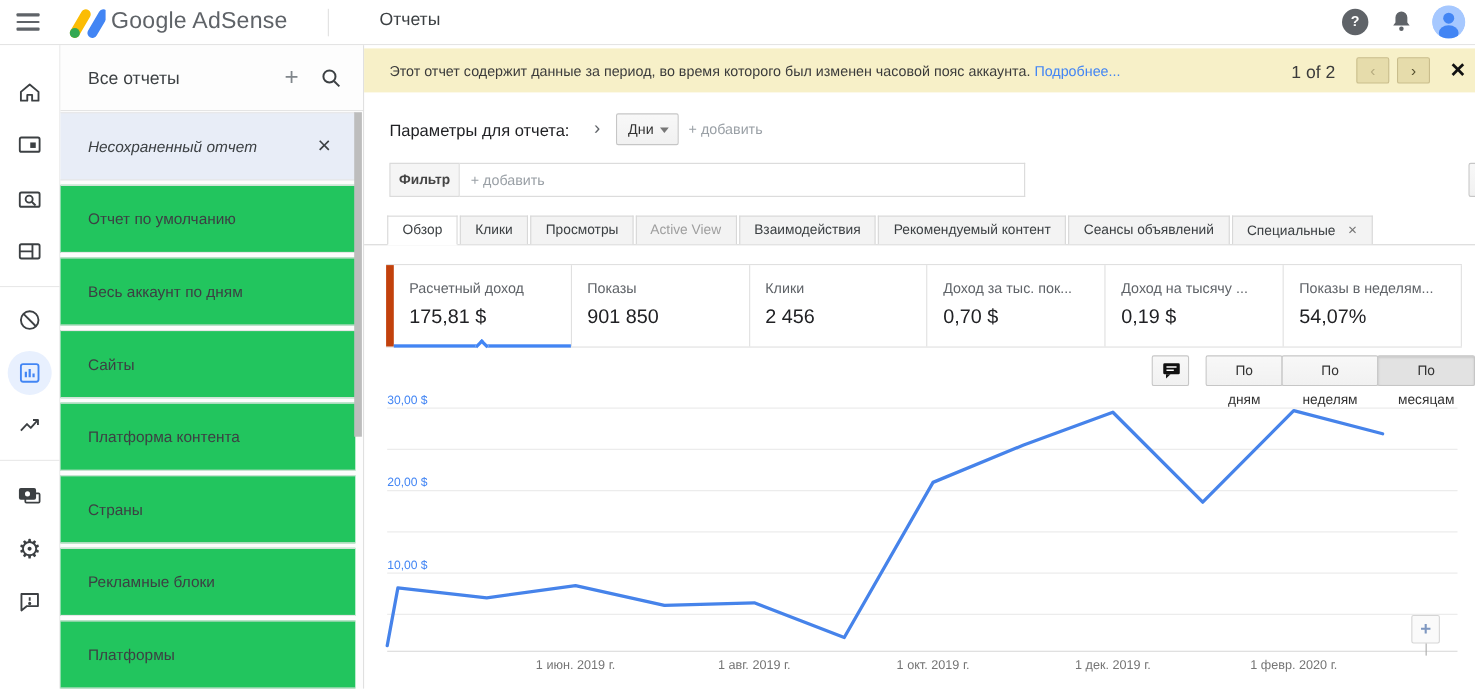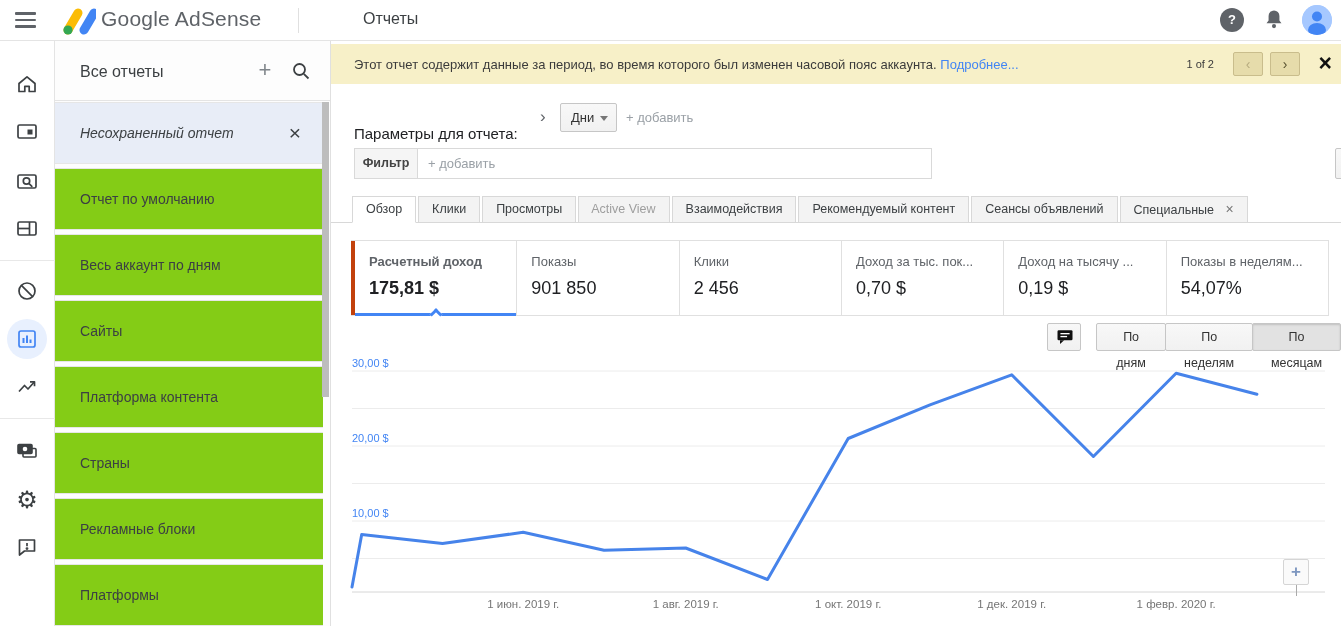--- a/index.html
+++ b/index.html
@@ -7,21 +7,21 @@
               font-family:"Liberation Sans", sans-serif; }
 
   
   #topbar { position:absolute; left:0; top:0; width:1341px; height:41px; background:#fff;
             border-bottom:1px solid #e4e4e4; z-index:5; }
   #hamburger { position:absolute; left:15px; top:12px; width:21px; height:16px; cursor:pointer; }
   #hamburger span { display:block; height:2.6px; background:#5f6368; margin-bottom:4px; border-radius:1px; }
   #logo { position:absolute; left:58px; top:4px; }
   #brand { position:absolute; left:101px; top:7px; font-size:21px; color:#5f6368; letter-spacing:.2px; }
   #topbar-divider { position:absolute; left:298px; top:8px; width:1px; height:25px; background:#e0e0e0; }
-  #page-title { position:absolute; left:345px; top:10px; font-size:16px; color:#3c4043;margin-left:18px; }
+  #page-title { position:absolute; left:345px; top:10px; font-size:16px; color:#3c4043; }
   .round-icon { position:absolute; top:8px; width:24px; height:24px; border-radius:50%; background:#5f6368;
                 color:#fff; font-size:13px; font-weight:bold; text-align:center; line-height:24px; cursor:pointer; }
   #help-btn { left:1220px; }
   #bell-btn { position:absolute; left:1261px; top:7px; width:26px; height:26px; cursor:pointer; }
   #avatar { position:absolute; left:1302px; top:5px; width:30px; height:30px; border-radius:50%;
             background:#a6c8ff; overflow:hidden; cursor:pointer; }
 
   
   #rail { position:absolute; left:0; top:41px; width:55px; height:585px; background:#fff;
           border-right:1px solid #e4e4e4; }
@@ -32,42 +32,42 @@
   .gear-glyph { font-size:24px; color:#3c4043; line-height:24px; }
 
   
   #sidebar { position:absolute; left:55px; top:41px; width:276px; height:585px; background:#fdfdfd;
              border-right:1px solid #e0e0e0; }
   #sidebar-header { position:absolute; left:0; top:0; width:100%; height:60px; border-bottom:1px solid #e4e4e4; }
   #sidebar-title { position:absolute; left:25px; top:22px; font-size:16px; color:#3c4043; }
   #add-report-btn { position:absolute; left:196px; top:16px; width:28px; height:28px; font-size:22px;
                     color:#80868b; text-align:center; line-height:26px; cursor:pointer; }
   #search-reports-btn { position:absolute; left:236px; top:20px; cursor:pointer; }
-  .side-item { position:absolute; left:0; width:268px; height:62px; background:#84cc16;
+  .side-item { position:absolute; left:0; width:268px; height:62px; background:#22c55e;
                border-top:1px solid #e6e6e6; border-bottom:1px solid #e6e6e6; cursor:pointer; }
   .side-item .lbl { position:absolute; left:25px; top:22px; font-size:14px; color:#3c4043; }
   .side-item.selected { background:#e8edf7; }
   .side-item.selected .lbl { font-style:italic; }
   .side-close { position:absolute; right:22px; top:18px; font-size:21px; color:#3c4043; cursor:pointer; line-height:24px; }
   #side-scrollbar { position:absolute; right:1px; top:61px; width:7px; height:295px; background:#bdbdbd; }
 
   
   #banner { position:absolute; left:331px; top:44px; width:1010px; height:40px; background:#f7f0c8; }
   #banner-text { position:absolute; left:23px; top:13px; font-size:13px; color:#3b3b3b; }
   #banner-link { color:#4285f4; cursor:pointer; text-decoration:none; }
-  #banner-pager { position:absolute; right:127px; top:14px; font-size:11px; color:#3b3b3b; }
+  #banner-pager { position:absolute; right:127px; top:14px; font-size:16px; color:#3b3b3b; }
   .pager-btn { position:absolute; top:8px; width:30px; height:24px; background:#e6dcab; border:1px solid #c9bd8c;
                border-radius:2px; text-align:center; line-height:22px; font-size:14px; cursor:pointer; }
   #pager-prev { right:78px; color:#b6ab7f; }
   #pager-next { right:41px; color:#56502f; }
   #banner-close { position:absolute; right:9px; top:6px; font-size:23px; font-weight:bold; color:#111; cursor:pointer; }
 
   
   #params-row { position:absolute; left:331px; top:100px; width:1010px; height:36px; }
-  #params-label { position:absolute; left:23px; top:25px; font-size:15px; color:#202124; }
+  #params-label { position:absolute; left:23px; top:11px; font-size:15px; color:#202124; }
   #params-chevron { position:absolute; left:209px; top:7px; font-size:17px; color:#5f6368; }
   .grey-btn { background:linear-gradient(#f8f8f8,#f1f1f1); border:1px solid #c6c6c6; border-radius:2px;
               color:#333; font-size:13px; font-family:"Liberation Sans",sans-serif; cursor:pointer; }
   #dimension-btn { position:absolute; left:229px; top:3px; height:29px; padding:0 22px 0 10px; }
   .caret { position:absolute; right:8px; top:12px; width:0; height:0; border-left:4px solid transparent;
            border-right:4px solid transparent; border-top:5px solid #777; }
   #params-add { position:absolute; left:295px; top:10px; font-size:13px; color:#9aa0a6; cursor:pointer; }
 
   
   #filter-row { position:absolute; left:331px; top:148px; width:1010px; height:31px; }
@@ -86,21 +86,21 @@
   .tab { height:26px; line-height:25px; padding:0 13px; margin-right:2px; font-size:12.5px; color:#3c4043;
          background:#f3f3f3; border:1px solid #d8d8d8; border-bottom:none; cursor:pointer; white-space:nowrap; }
   .tab.active { background:#fff; height:27px; margin-bottom:-1px; border-bottom:1px solid #fff; }
   .tab.disabled { color:#9e9e9e;padding-left:12px; }
   .tab .tab-close { margin-left:8px; color:#777; font-size:14px; }
 
   
   #metrics { position:absolute; left:351px; top:240px; width:978px; height:76px; display:flex;
              border-top:1px solid #e0e0e0; border-bottom:1px solid #e0e0e0; background:#fff; }
   .metric-card { flex:1 1 0; position:relative; border-right:1px solid #e0e0e0; padding:13px 0 0 14px; cursor:pointer; }
-  .metric-card:first-child { border-left:4px solid #c2410c;font-weight:bold; }
+  .metric-card:first-child { border-left:7px solid #c2410c; }
   .metric-label { font-size:13px; color:#5f6368; white-space:nowrap; overflow:hidden; }
   .metric-value { font-size:18px; color:#202124; margin-top:9px; }
   .metric-card.selected::after { content:""; position:absolute; left:0; right:0; bottom:-1px; height:3px; background:#4285f4; }
   .metric-notch { display:none; }
   .metric-card.selected .metric-notch { display:block; position:absolute; left:50%; bottom:-4px; width:9px; height:9px;
       background:#fff; border-top:3px solid #4285f4; border-left:3px solid #4285f4;
       transform:translateX(-50%) rotate(45deg); z-index:2; }
 
   
   #comment-btn { position:absolute; left:1047px; top:323px; width:34px; height:28px; }

